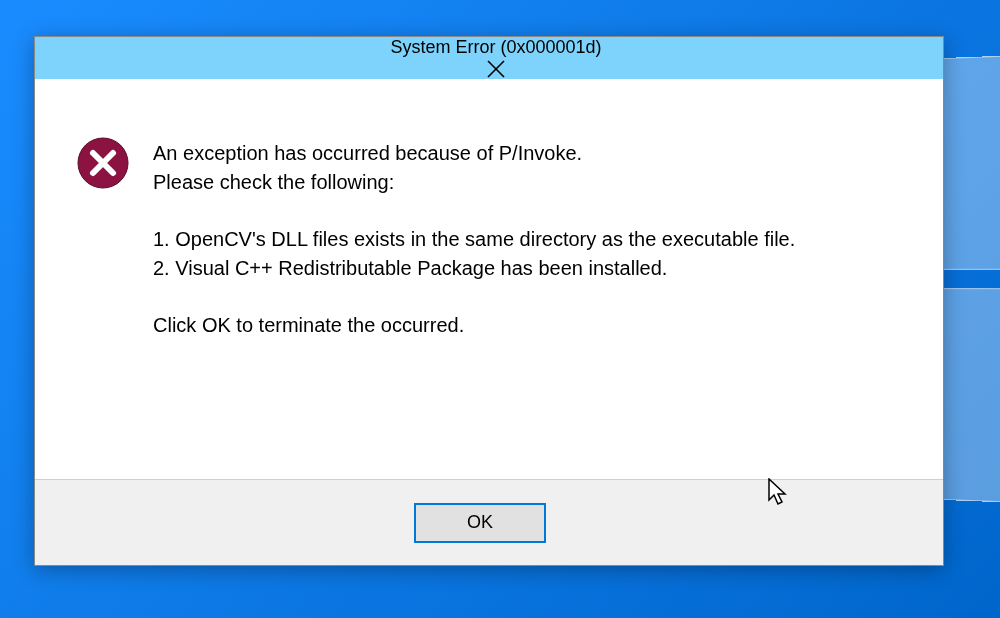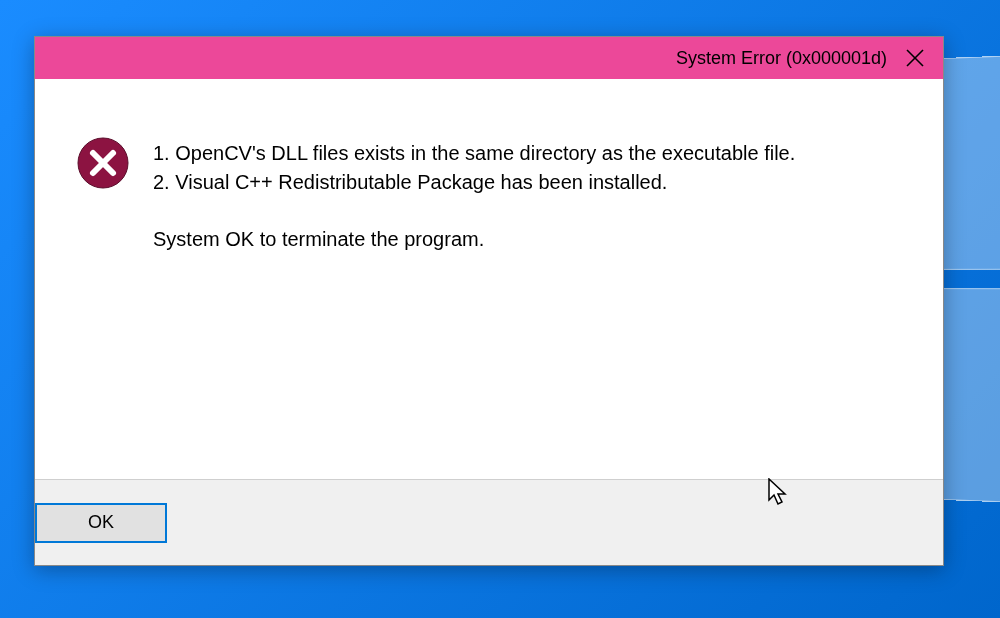--- a/index.html
+++ b/index.html
@@ -46,24 +46,25 @@
       background: #ffffff;
       border: 1px solid #888;
       box-shadow: 0 4px 20px rgba(0,0,0,0.3);
       display: flex;
       flex-direction: column;
     }
     .titlebar {
       height: 42px;
       display: flex;
       align-items: center;
-      justify-content: flex-end;
+      justify-content: space-between;
       padding-left: 14px;
       padding-right: 0;
-      background: #ec4899;
+      background: #7dd3fc;
+      flex-direction: column;
     }
     .title-text {
       font-size: 18px;
       color: #000;
     }
     .close-btn {
       width: 56px;
       height: 42px;
       display: flex;
       align-items: center;
@@ -96,21 +97,21 @@
     }
     .msg-block {
       margin-bottom: 28px;
     }
     .footer {
       height: 86px;
       border-top: 1px solid #cfcfcf;
       background: #f0f0f0;
       display: flex;
       align-items: center;
-      justify-content: flex-start;
+      justify-content: center;
       padding-right: 18px;
     }
     .ok-button {
       width: 132px;
       height: 40px;
       background: #e1e1e1;
       border: 2px solid #0078d7;
       font-size: 18px;
       font-family: inherit;
       cursor: pointer;
@@ -150,25 +151,29 @@
   <div class="content">
     <div class="icon-col">
       <svg class="error-icon" viewBox="0 0 52 52">
         <circle cx="26" cy="26" r="25" stroke="#5a0c2a" stroke-width="1" fill="#8c1341"></circle>
         <line x1="16" y1="16" x2="36" y2="36" stroke-width="6" stroke-linecap="round" stroke="#ffffff"></line>
         <line x1="36" y1="16" x2="16" y2="36" stroke-width="6" stroke-linecap="round" stroke="#ffffff"></line>
       </svg>
     </div>
     <div class="message-col">
       <div class="msg-block">
+        <div>An exception has occurred because of P/Invoke.</div>
+        <div>Please check the following:</div>
+      </div>
+      <div class="msg-block">
         <div>1. OpenCV's DLL files exists in the same directory as the executable file.</div>
         <div>2. Visual C++ Redistributable Package has been installed.</div>
       </div>
       <div class="msg-block">
-        <div>System OK to terminate the program.</div>
+        <div>Click OK to terminate the occurred.</div>
       </div>
     </div>
   </div>
 
   <div class="footer">
     <button class="ok-button">OK</button>
   </div>
 </div>
 
 <svg class="cursor" viewBox="0 0 24 30">

